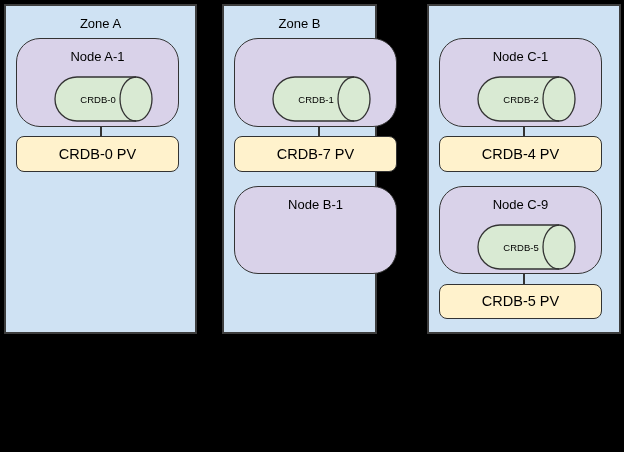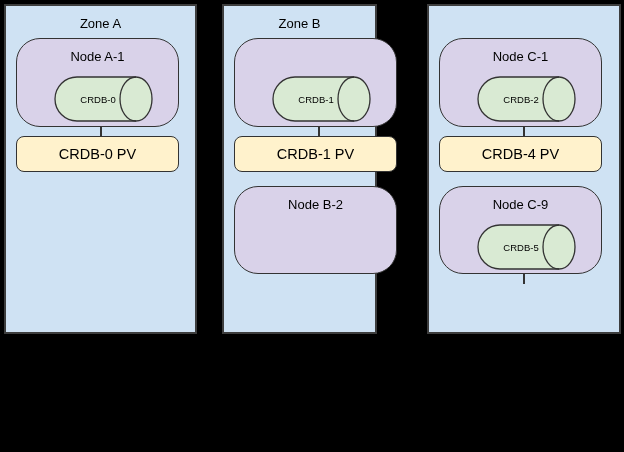--- a/index.html
+++ b/index.html
@@ -117,24 +117,24 @@
       <svg class="pod" width="106" height="46" viewBox="0 0 106 46">
         <path class="pod-fill" d="M89,1 H30 A22,22 0 0 0 30,45 H89 Z"></path>
         <ellipse class="pod-cap" cx="89" cy="23" rx="16" ry="22"></ellipse>
         <path class="pod-stroke" d="M89,1 H30 A22,22 0 0 0 30,45 H89"></path>
         <text class="pod-label" x="51" y="26.5" text-anchor="middle">CRDB-1</text>
       </svg>
     </div>
 
     <div class="connector connector-1"></div>
 
-    <div class="pv pv-1">CRDB-1 PV</div>
+    <div class="pv pv-1">CRDB-7 PV</div>
 
     <div class="node node-2">
-      <div class="node-label">Node B-2</div>
+      <div class="node-label">Node B-1</div>
     </div>
   </div>
 
   <div class="zone zone-c">
 
     <div class="node node-1">
       <div class="node-label">Node C-1</div>
       <svg class="pod" width="106" height="46" viewBox="0 0 106 46">
         <path class="pod-fill" d="M89,1 H30 A22,22 0 0 0 30,45 H89 Z"></path>
         <ellipse class="pod-cap" cx="89" cy="23" rx="16" ry="22"></ellipse>
@@ -152,15 +152,16 @@
       <svg class="pod" width="106" height="46" viewBox="0 0 106 46">
         <path class="pod-fill" d="M89,1 H30 A22,22 0 0 0 30,45 H89 Z"></path>
         <ellipse class="pod-cap" cx="89" cy="23" rx="16" ry="22"></ellipse>
         <path class="pod-stroke" d="M89,1 H30 A22,22 0 0 0 30,45 H89"></path>
         <text class="pod-label" x="51" y="26.5" text-anchor="middle">CRDB-5</text>
       </svg>
     </div>
 
     <div class="connector connector-2"></div>
 
+    <div class="pv pv-2">CRDB-5 PV</div>
   </div>
 
 </div>
 
 </body></html>

